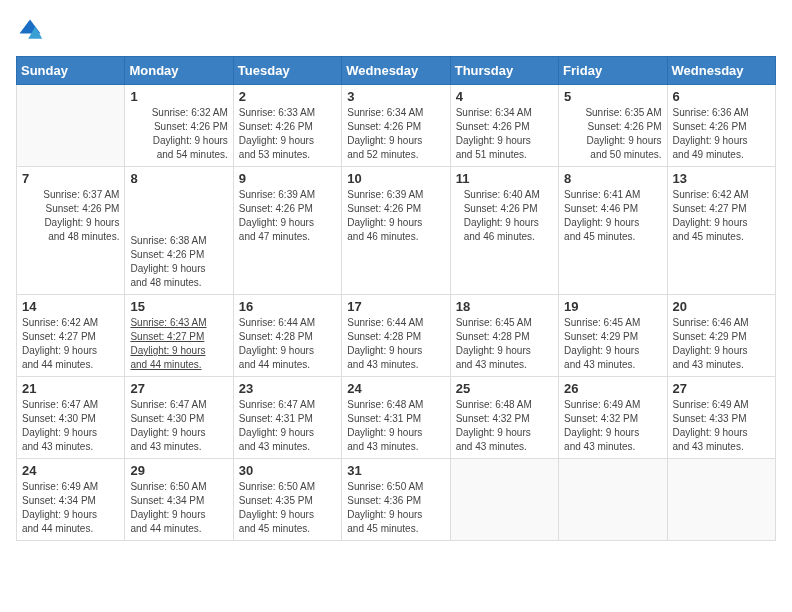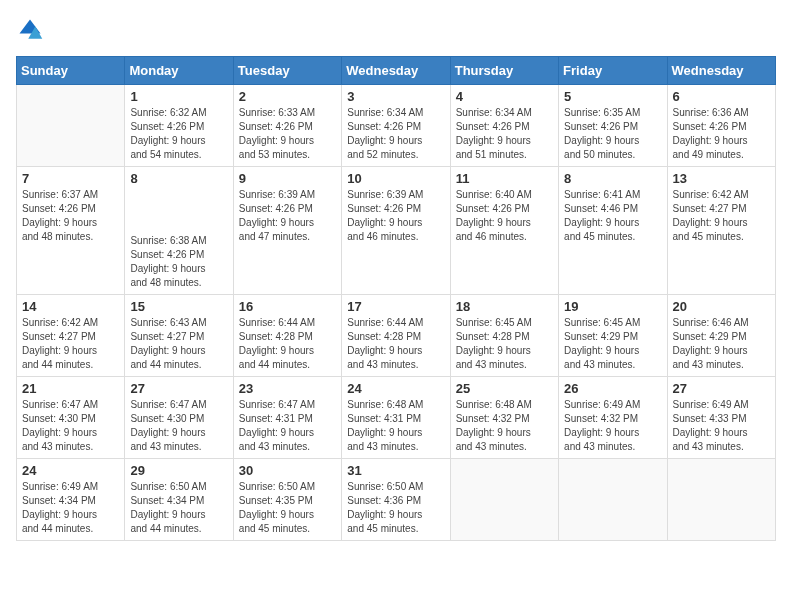--- a/index.html
+++ b/index.html
@@ -115,21 +115,21 @@
         <th>Thursday</th>
         <th>Friday</th>
         <th>Wednesday</th>
       </tr>
   </thead>
   <tbody id="calendar-body">
   <tr>
         <td class="empty"></td>
         <td>
           <span class="day-number">1</span>
-          <div class="day-info" style="white-space: pre-line;">Sunrise: 6:32 AM
+          <div class="day-info" style="white-space: pre-line; text-align: right;">Sunrise: 6:32 AM
 Sunset: 4:26 PM
 Daylight: 9 hours
 and 54 minutes.</div>
         </td>
         <td>
           <span class="day-number">2</span>
           <div class="day-info" style="white-space: pre-line;">Sunrise: 6:33 AM
 Sunset: 4:26 PM
 Daylight: 9 hours
 and 53 minutes.</div>
@@ -143,37 +143,37 @@
         </td>
         <td>
           <span class="day-number">4</span>
           <div class="day-info" style="white-space: pre-line;">Sunrise: 6:34 AM
 Sunset: 4:26 PM
 Daylight: 9 hours
 and 51 minutes.</div>
         </td>
         <td>
           <span class="day-number">5</span>
-          <div class="day-info" style="white-space: pre-line;">Sunrise: 6:35 AM
+          <div class="day-info" style="white-space: pre-line; text-align: right;">Sunrise: 6:35 AM
 Sunset: 4:26 PM
 Daylight: 9 hours
 and 50 minutes.</div>
         </td>
         <td>
           <span class="day-number">6</span>
           <div class="day-info" style="white-space: pre-line;">Sunrise: 6:36 AM
 Sunset: 4:26 PM
 Daylight: 9 hours
 and 49 minutes.</div>
         </td>
       </tr>
       <tr>
         <td>
           <span class="day-number">7</span>
-          <div class="day-info" style="white-space: pre-line;">Sunrise: 6:37 AM
+          <div class="day-info" style="white-space: pre-line; text-align: right;">Sunrise: 6:37 AM
 Sunset: 4:26 PM
 Daylight: 9 hours
 and 48 minutes.</div>
         </td>
         <td>
           <span class="day-number">8</span>
           <div class="day-info" style="white-space: pre-line; margin-top: 48px;">Sunrise: 6:38 AM
 Sunset: 4:26 PM
 Daylight: 9 hours
 and 48 minutes.</div>
@@ -187,21 +187,21 @@
         </td>
         <td>
           <span class="day-number">10</span>
           <div class="day-info" style="white-space: pre-line;">Sunrise: 6:39 AM
 Sunset: 4:26 PM
 Daylight: 9 hours
 and 46 minutes.</div>
         </td>
         <td>
           <span class="day-number">11</span>
-          <div class="day-info" style="white-space: pre-line;">Sunrise: 6:40 AM
+          <div class="day-info" style="white-space: pre-line; margin-left: 8px;">Sunrise: 6:40 AM
 Sunset: 4:26 PM
 Daylight: 9 hours
 and 46 minutes.</div>
         </td>
         <td>
           <span class="day-number">8</span>
           <div class="day-info" style="white-space: pre-line;">Sunrise: 6:41 AM
 Sunset: 4:46 PM
 Daylight: 9 hours
 and 45 minutes.</div>
@@ -217,21 +217,21 @@
       <tr>
         <td>
           <span class="day-number">14</span>
           <div class="day-info" style="white-space: pre-line;">Sunrise: 6:42 AM
 Sunset: 4:27 PM
 Daylight: 9 hours
 and 44 minutes.</div>
         </td>
         <td>
           <span class="day-number">15</span>
-          <div class="day-info" style="white-space: pre-line;">Sunrise: 6:43 AM
+          <div class="day-info" style="white-space: pre-line; text-decoration: underline;">Sunrise: 6:43 AM
 Sunset: 4:27 PM
 Daylight: 9 hours
 and 44 minutes.</div>
         </td>
         <td>
           <span class="day-number">16</span>
           <div class="day-info" style="white-space: pre-line;">Sunrise: 6:44 AM
 Sunset: 4:28 PM
 Daylight: 9 hours
 and 44 minutes.</div>

